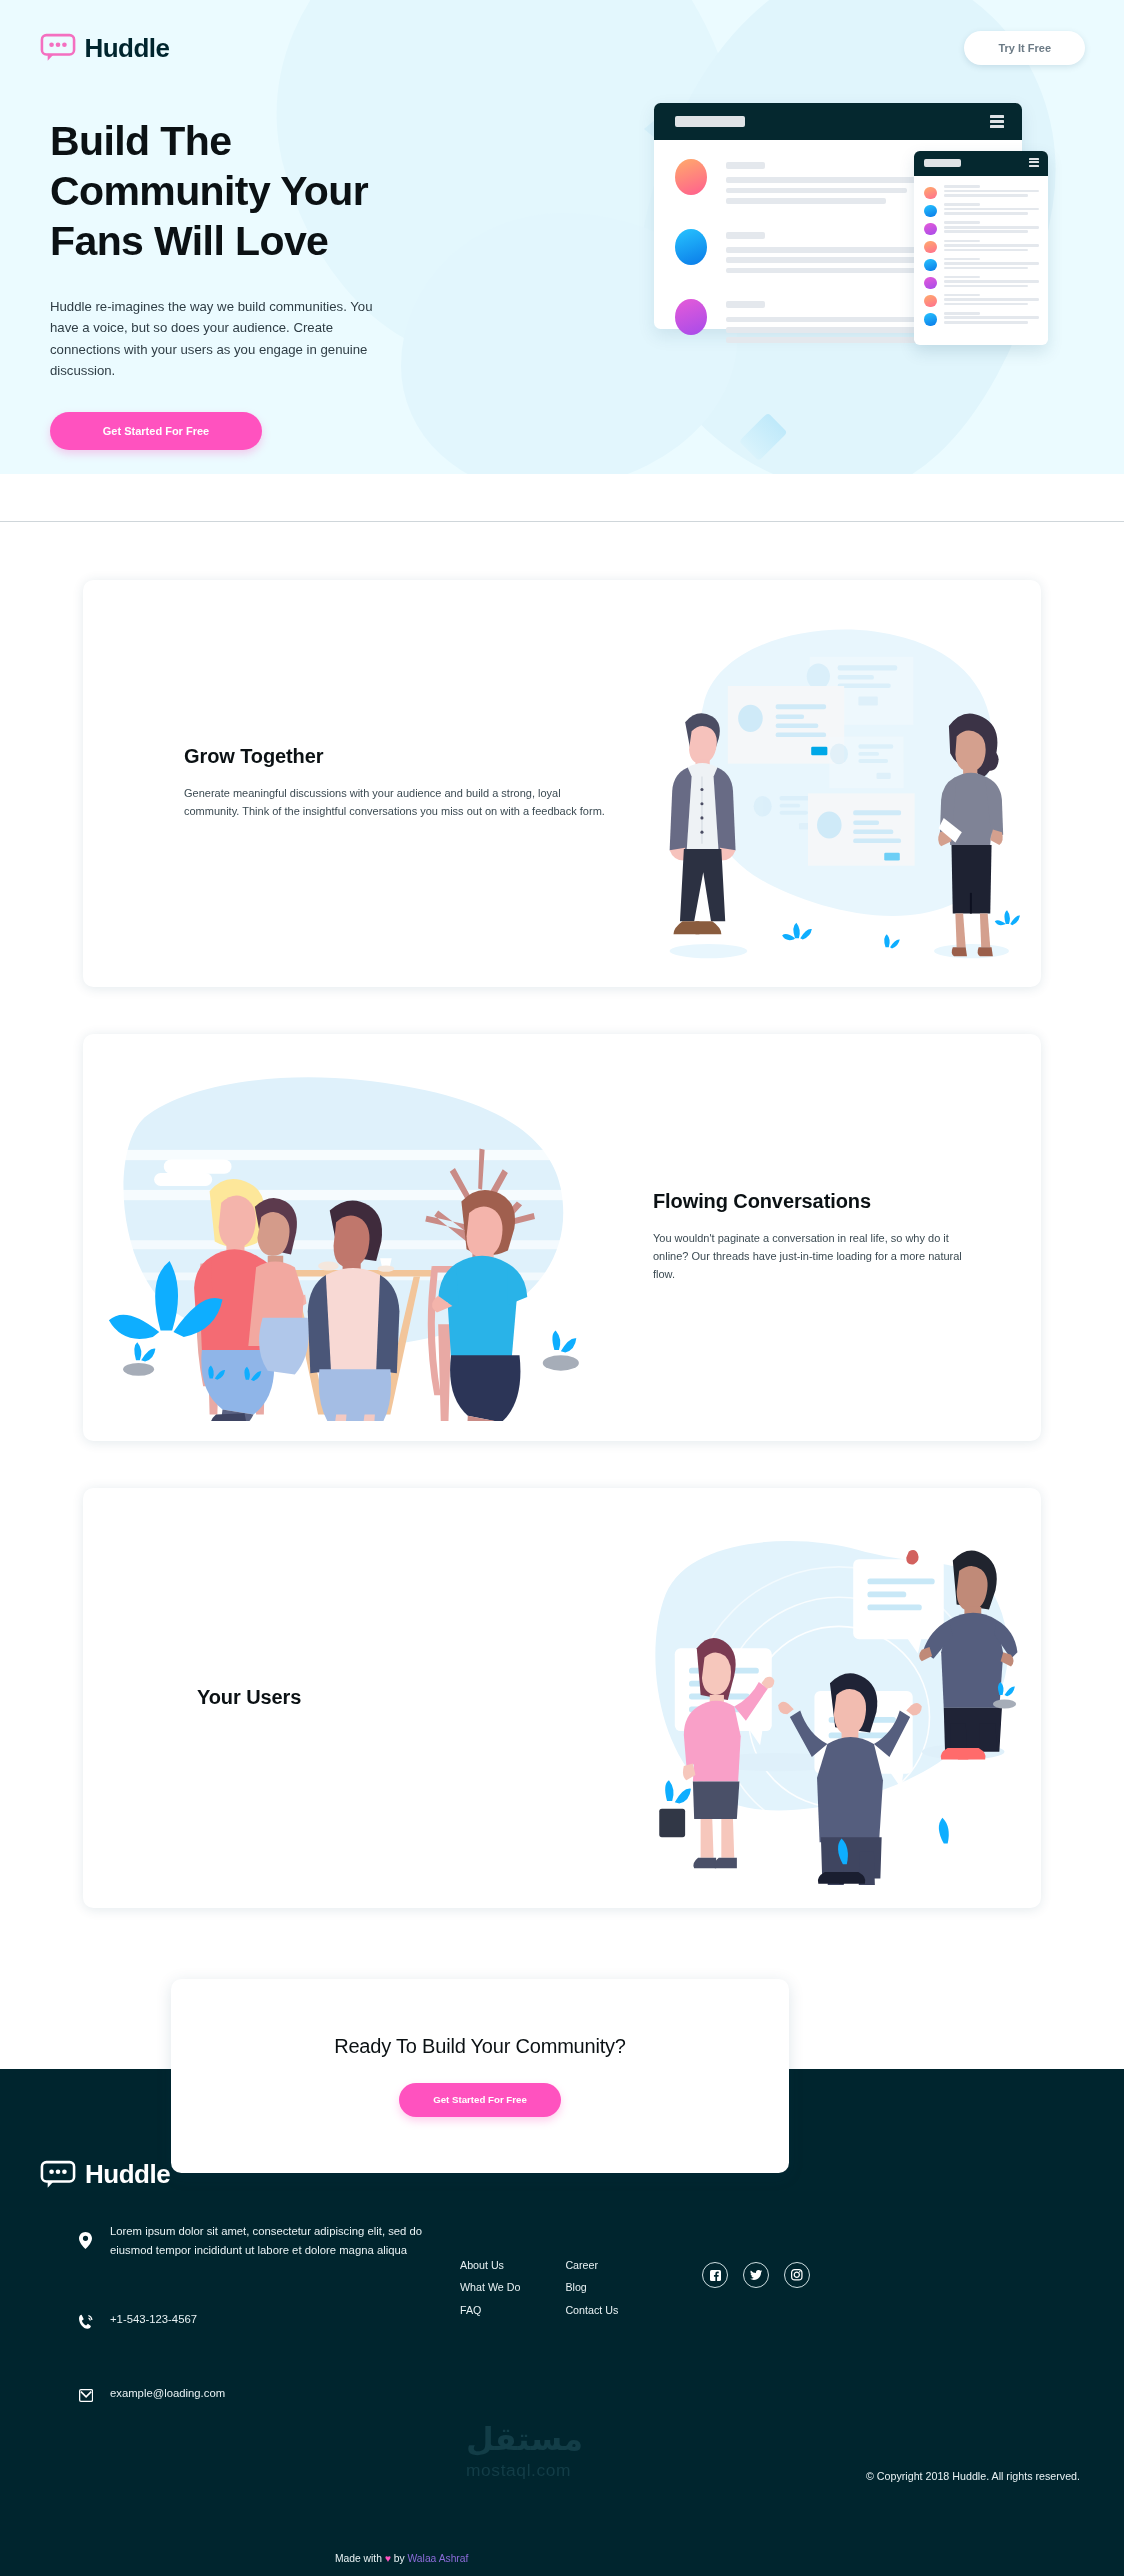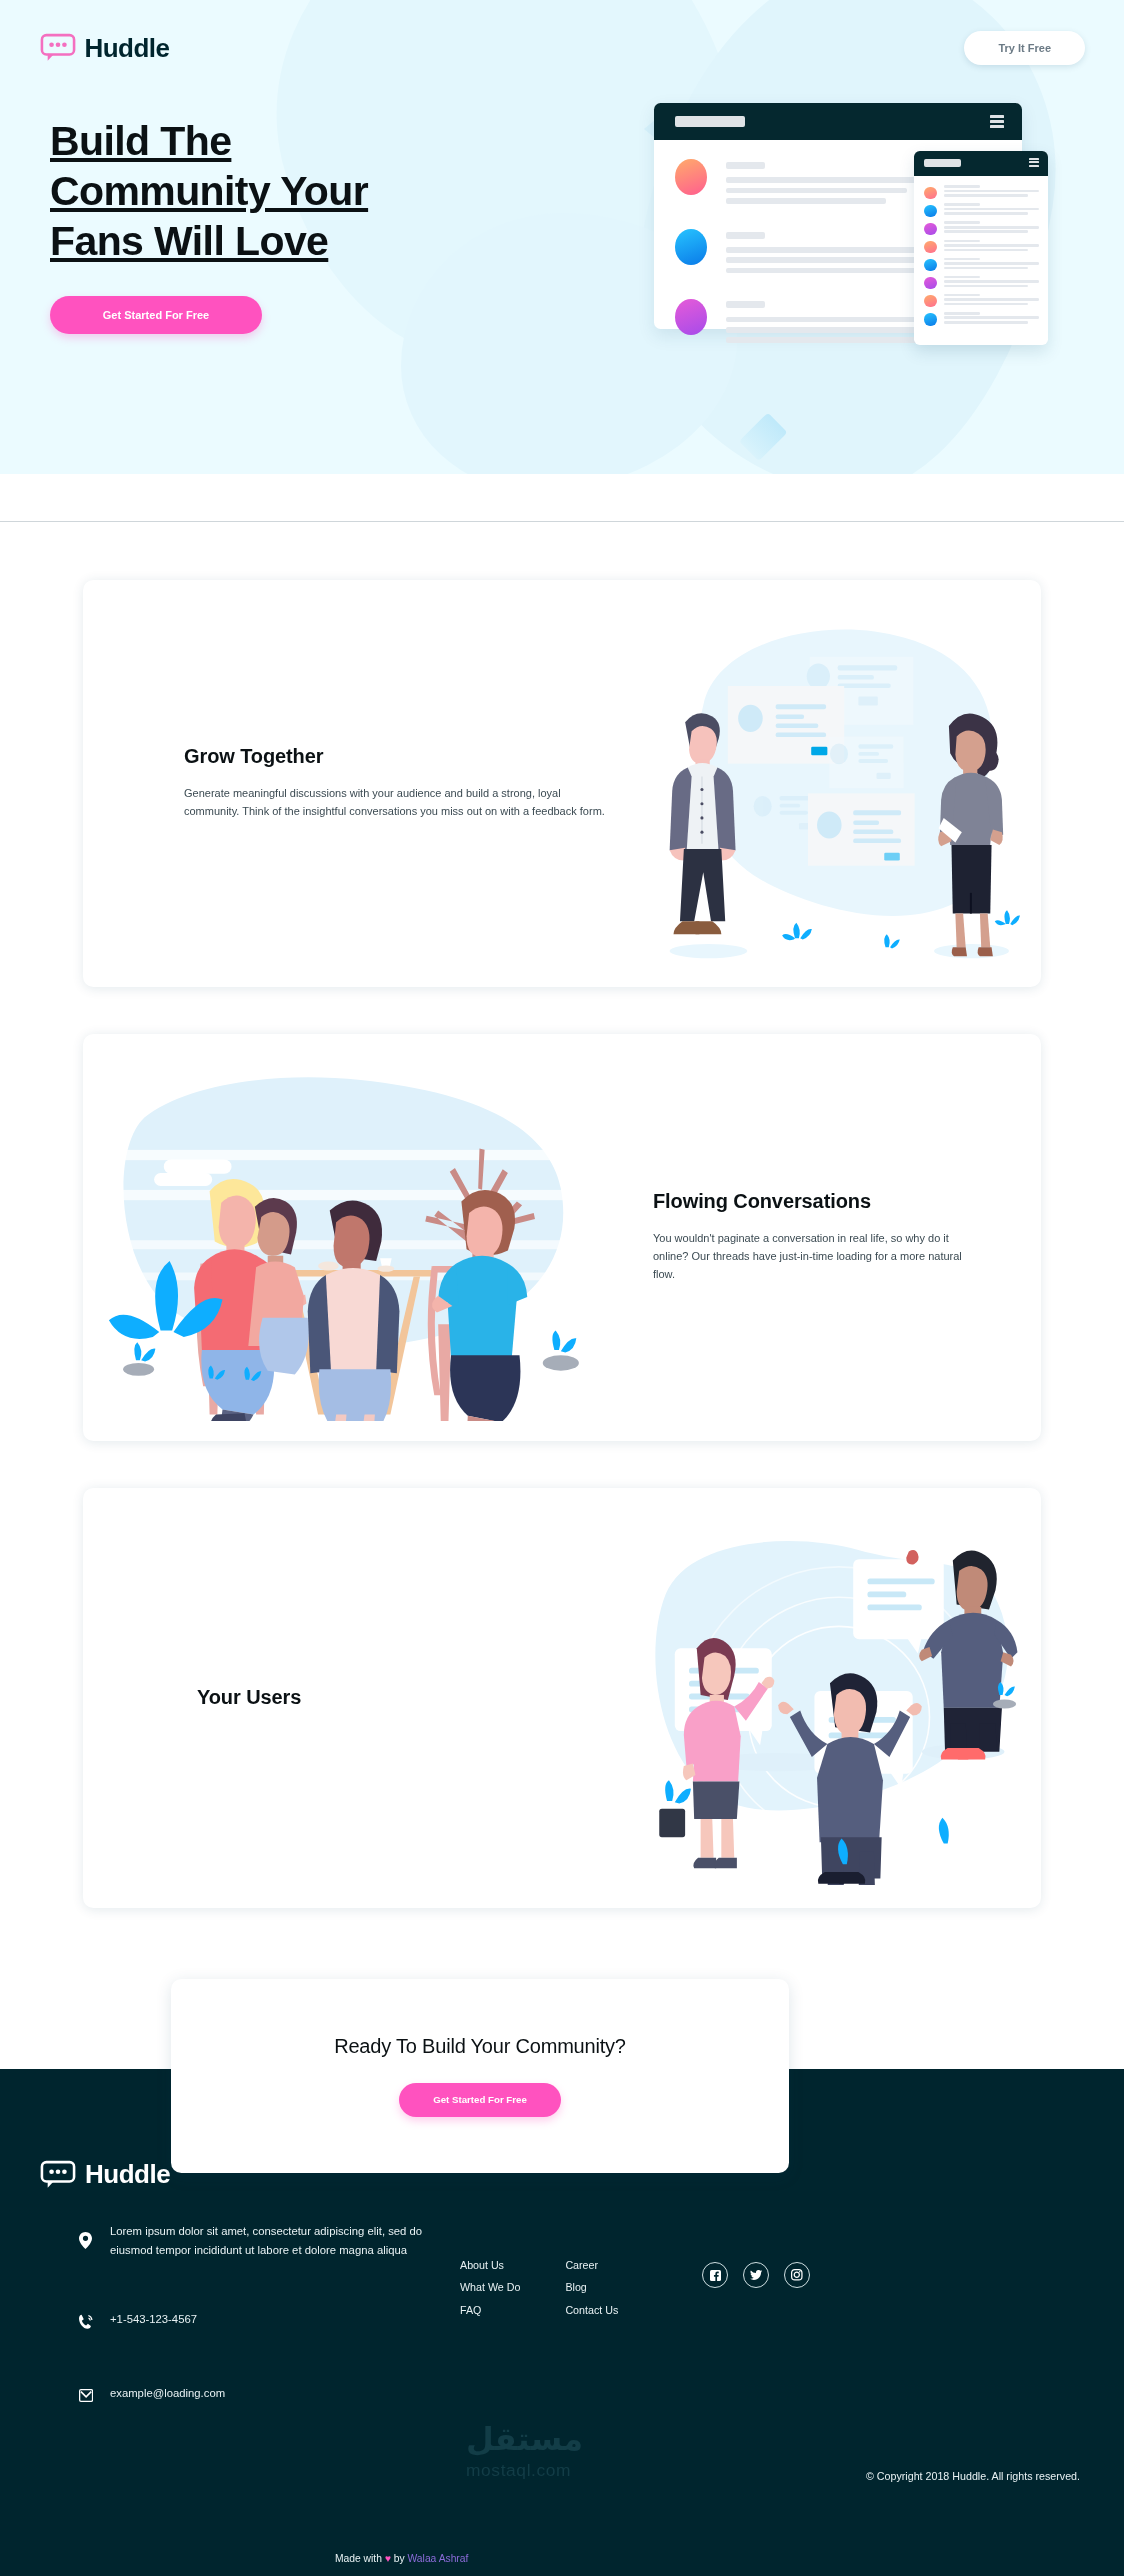--- a/index.html
+++ b/index.html
@@ -81,21 +81,21 @@
     box-shadow:0 1.9px 6.5px rgba(0,60,90,0.13);
   }
 
   .hero-body {
     position:relative; z-index:5;
     display:flex; padding:34px 39px 0 50px; gap:13px;
   }
   .hero-left { width:362px; padding-top:17px; }
   .hero-title {
     font-size:41px; line-height:1.22; font-weight:bold;
-    letter-spacing:-0.6px; color:#0b1114;text-decoration:underline;
+    letter-spacing:-0.6px; color:#0b1114;
   }
   .hero-sub {
     margin-top:30px;
     font-size:13.2px; line-height:1.62; color:#2f3d45;
     max-width:342px;
   }
   .pink-btn {
     display:inline-block; margin-top:30px;
     background:#ff52bf; color:#ffffff; border:none; cursor:pointer;
     border-radius:26px;
@@ -260,20 +260,21 @@
       <button class="try-btn">Try It Free</button>
     </div>
 
     <div class="hero-body">
       <div class="hero-left">
         <h1 class="hero-title">
           <span>Build The</span><br>
           <span>Community Your</span><br>
           <span>Fans Will Love</span>
         </h1>
+        <p class="hero-sub">Huddle re-imagines the way we build communities. You have a voice, but so does your audience. Create connections with your users as you engage in genuine discussion.</p>
         <button class="pink-btn">Get Started For Free</button>
       </div>
 
       <div class="hero-right">
         <div class="mock-big">
           <div class="mock-bar">
             <div class="mock-pill"></div>
             <div class="burger">
                 <i></i>
                 <i></i>

